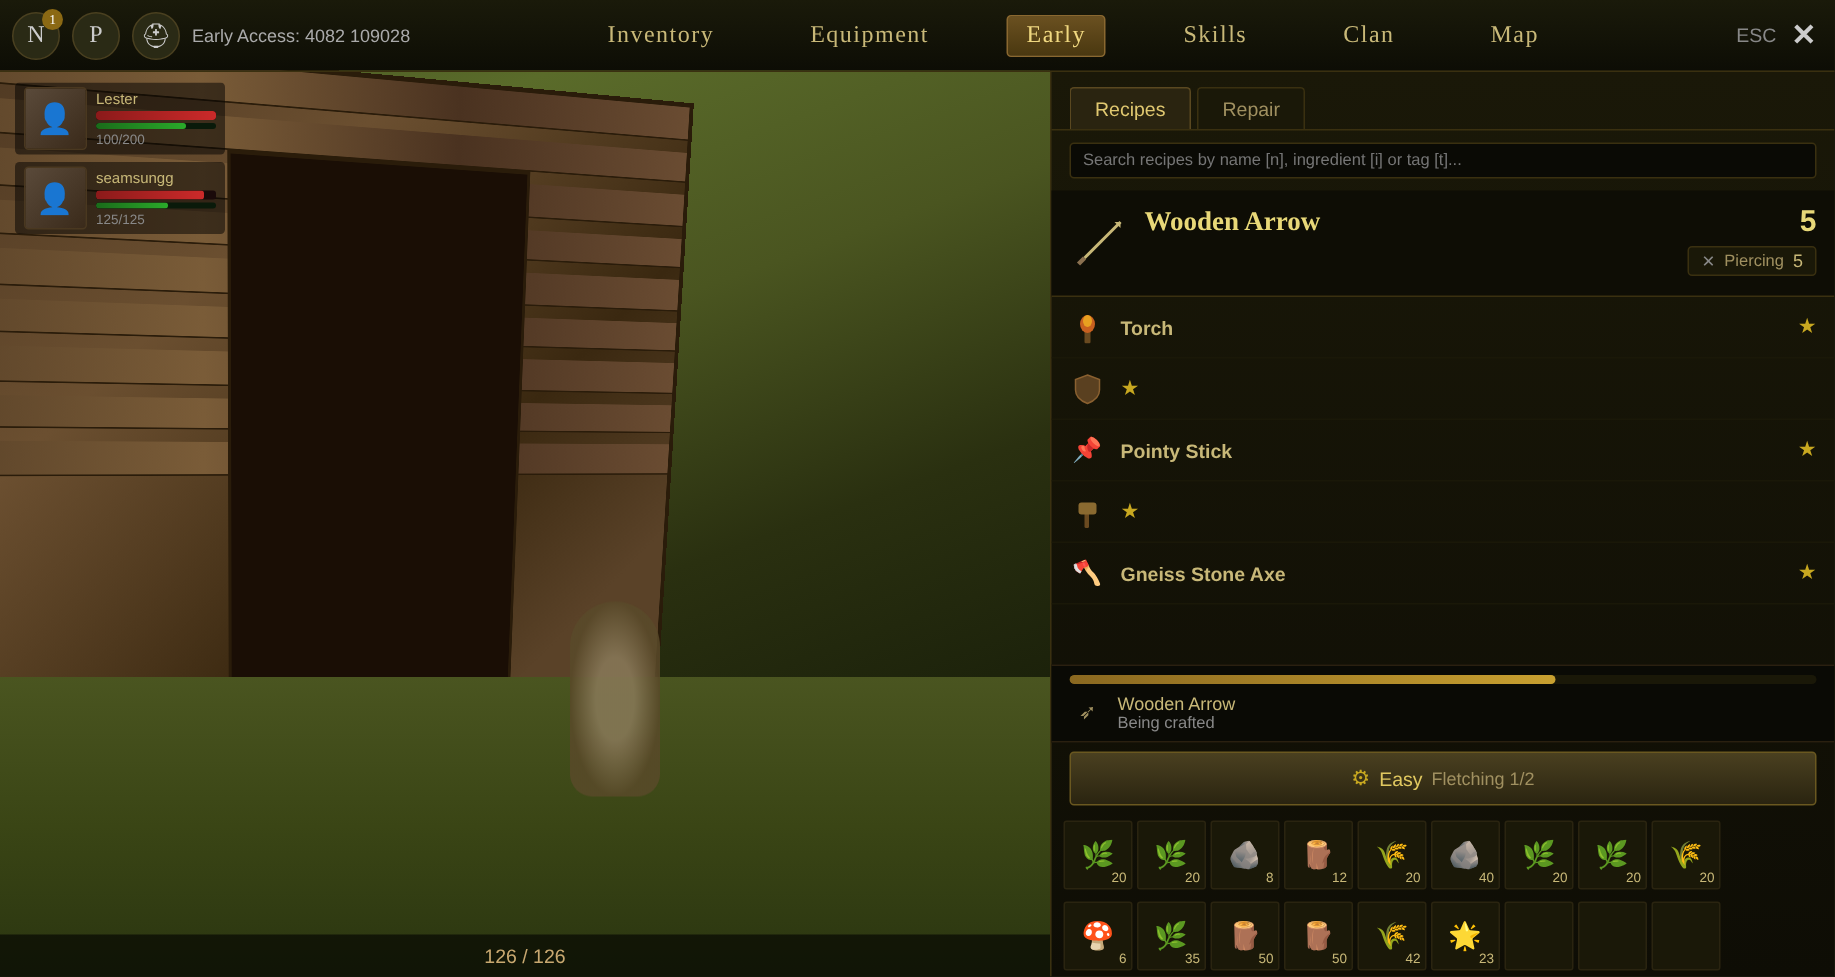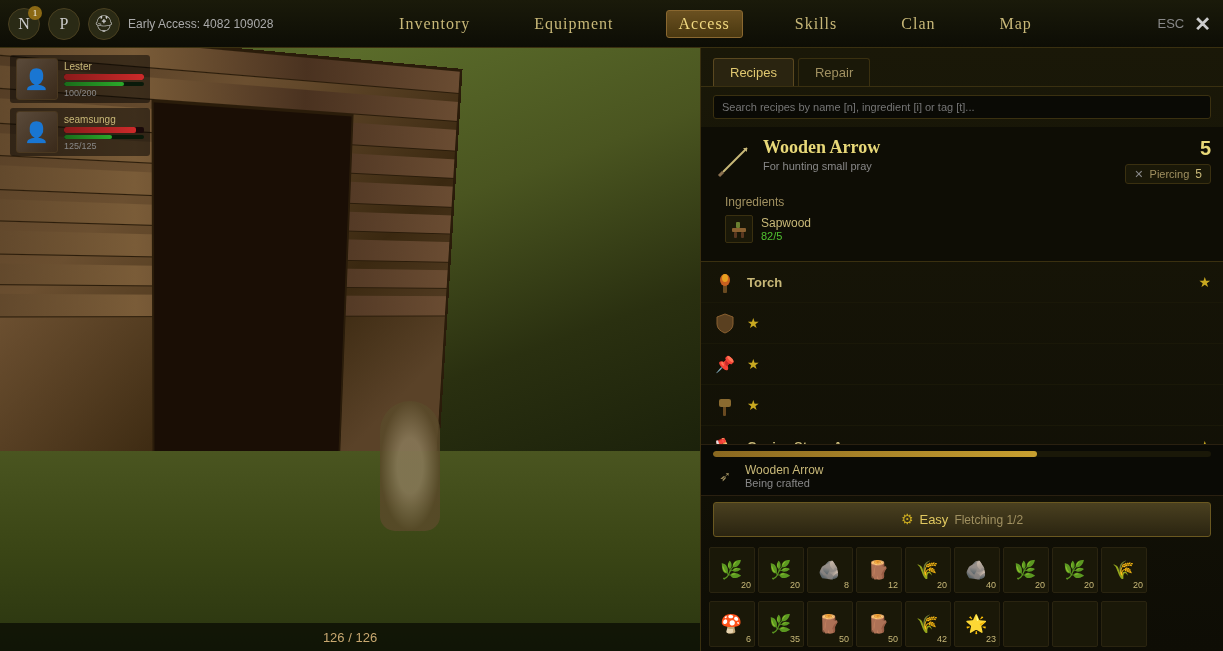--- a/index.html
+++ b/index.html
@@ -556,21 +556,21 @@
       <span>P</span>
     </div>
     <div class="hud-icon">⛑</div>
     <span class="hud-text">Early Access: 4082 109028</span>
   </div>
 
   <div id="nav-links">
 
   <div class="nav-link">Inventory</div>
       <div class="nav-link">Equipment</div>
-      <div class="nav-link active">Access</div>
+      <div class="nav-link active">Early</div>
       <div class="nav-link">Skills</div>
       <div class="nav-link">Clan</div>
       <div class="nav-link">Map</div>
     </div>
 
   <div id="nav-right">
     <span class="nav-esc">ESC</span>
     <span class="nav-close">✕</span>
   </div>
 </div>
@@ -639,45 +639,27 @@
     <div id="info-header">
       <div class="item-icon-large">
         <svg width="36" height="36" viewBox="0 0 36 36">
           <line x1="32" y1="4" x2="8" y2="28" stroke="#c8b878" stroke-width="2"></line>
           <polygon points="32,4 28,4 32,8" fill="#c8b878"></polygon>
           <line x1="8" y1="28" x2="4" y2="32" stroke="#8a7050" stroke-width="3"></line>
         </svg>
       </div>
       <div class="item-title-block">
         <div class="item-title">Wooden Arrow</div>
-        <div class="item-subtitle">For hunting small pray</div>
       </div>
       <div class="item-quantity-block">
         <div class="item-quantity">5</div>
         <div class="item-stat-badge">
           <span class="close-x">✕</span>
           <span>Piercing</span>
           <span class="stat-value">5</span>
-        </div>
-      </div>
-    </div>
-    <div id="ingredients-section">
-      <div class="ingredients-title">Ingredients</div>
-      <div class="ingredient-row">
-        <div class="ingredient-icon">
-          <svg width="22" height="22" viewBox="0 0 22 22">
-            <rect x="4" y="10" width="14" height="4" rx="1" fill="#8a6030"></rect>
-            <rect x="8" y="4" width="4" height="6" rx="1" fill="#6a8030"></rect>
-            <rect x="6" y="14" width="3" height="6" rx="1" fill="#5a3820"></rect>
-            <rect x="13" y="14" width="3" height="6" rx="1" fill="#5a3820"></rect>
-          </svg>
-        </div>
-        <div class="ingredient-info">
-          <span class="ingredient-name">Sapwood</span>
-          <span class="ingredient-count ok">82/5</span>
         </div>
       </div>
     </div>
   </div>
 
   <div id="recipe-list">
 
   <div class="recipe-item">
         <div class="recipe-icon">
           <svg width="20" height="22" viewBox="0 0 20 22">
@@ -692,20 +674,21 @@
       <div class="recipe-item">
         <div class="recipe-icon">
           <svg width="20" height="22" viewBox="0 0 20 22">
             <path d="M10 2 L18 5 L18 12 Q18 18 10 21 Q2 18 2 12 L2 5 Z" fill="#5a4020" stroke="#8a6030" stroke-width="1"></path>
           </svg>
         </div>
         <span class="recipe-star active">★</span>
       </div>
       <div class="recipe-item">
         <div class="recipe-icon">📌</div>
+        <span class="recipe-name">Pointy Stick</span>
         <span class="recipe-star active">★</span>
       </div>
       <div class="recipe-item">
         <div class="recipe-icon">
           <svg width="20" height="22" viewBox="0 0 20 22">
             <rect x="8" y="10" width="3" height="12" rx="1" fill="#6a4a20"></rect>
             <rect x="4" y="5" width="12" height="8" rx="2" fill="#8a6a30"></rect>
           </svg>
         </div>
         <span class="recipe-star active">★</span>

